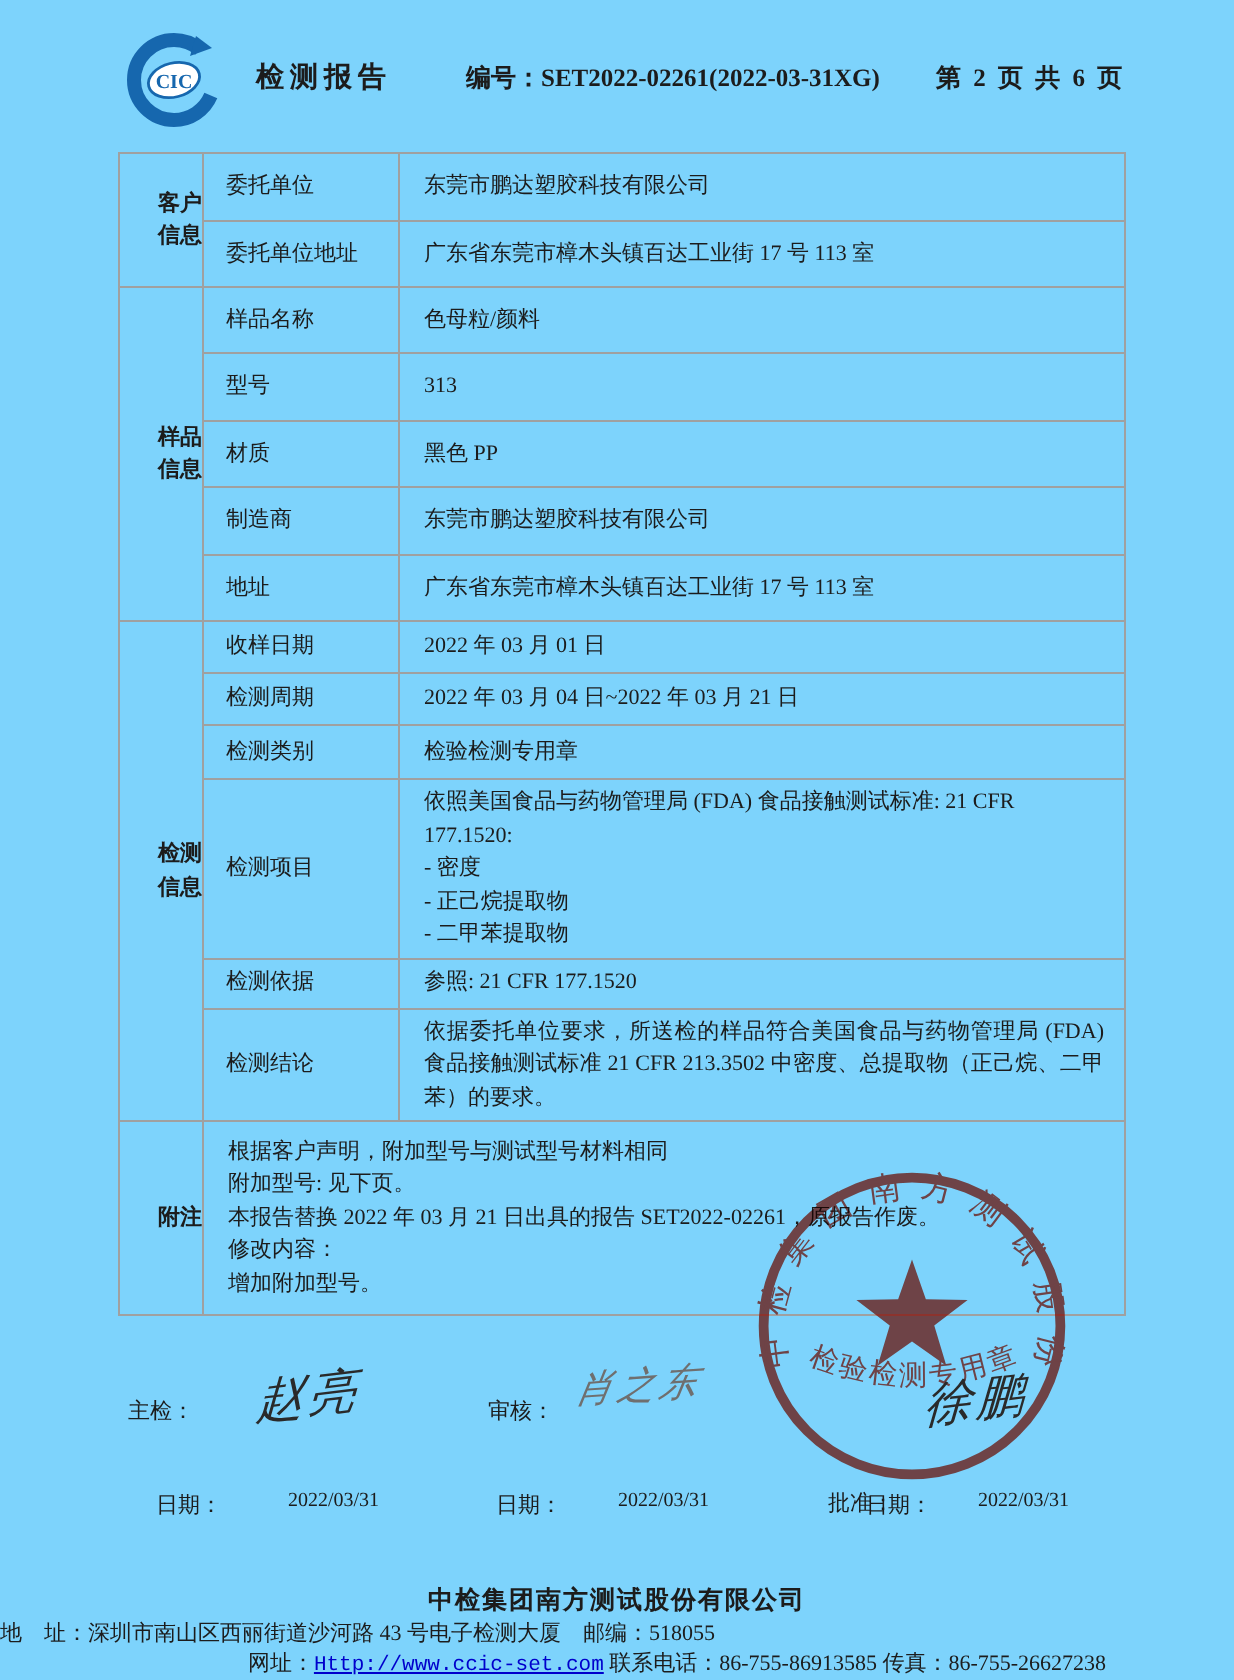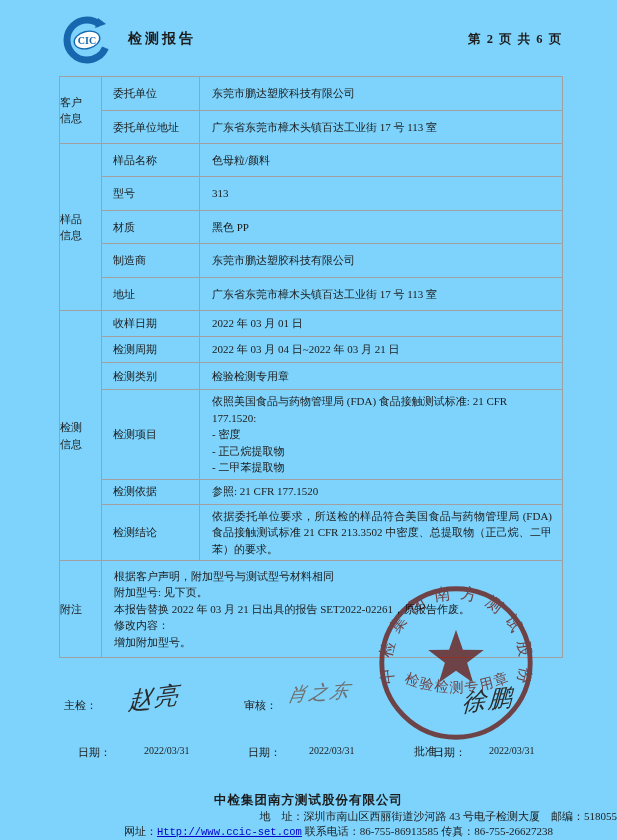--- a/index.html
+++ b/index.html
@@ -10,21 +10,21 @@
   
   .hdr-logo { position:absolute; left:62px; top:15px; width:50px; height:50px; }
   .hdr-title { position:absolute; left:128px; top:30px; font-size:14px; font-weight:bold; letter-spacing:3px; }
   .hdr-no { position:absolute; left:233px; top:31px; font-size:12.5px; font-weight:bold; }
   .hdr-page { position:absolute; left:468px; top:31px; font-size:12.5px; font-weight:bold; letter-spacing:1.5px; }
 
   
   table.report { position:absolute; left:59px; top:76px; width:503px; border-collapse:collapse; table-layout:fixed; }
   table.report td { border:1px solid #a0a0a0; font-size:11px; vertical-align:middle; line-height:1.5; }
   col.c1 { width:42px; } col.c2 { width:98px; } col.c3 { width:363px; }
-  td.group { text-align:left; white-space:pre-line; line-height:2.0; }
+  td.group { text-align:right; white-space:pre-line; line-height:2.0;font-weight:bold; }
   td.lbl { padding-left:11px; }
   td.val { padding:3px 10px 3px 12px; white-space:pre-line; }
   td.note-cell { padding:5px 10px 5px 12px; white-space:pre-line; line-height:1.72; }
   tr.r34{height:34px} tr.r33{height:33px} tr.r27{height:27px} tr.r26{height:26px}
   tr.r84{height:84px} tr.r25{height:25px} tr.r56{height:56px} tr.r97{height:97px}
 
   
   .sig-label { position:absolute; font-size:11px; }
   .sig-name { position:absolute; font-size:24px; font-style:italic; color:#2a2a2a;
               transform:rotate(-7deg) skewX(-10deg); letter-spacing:2px; }
@@ -32,36 +32,37 @@
   .date-label { position:absolute; font-size:11px; }
   .date-value { position:absolute; font-size:10px; }
 
   
   .stamp { position:absolute; left:370px; top:581px; width:172px; height:164px;
            z-index:3; opacity:.88; mix-blend-mode:multiply; pointer-events:none; }
 
   
   .ft-company { position:absolute; left:0; top:792px; width:617px; text-align:center;
                 font-size:12.5px; font-weight:bold; letter-spacing:1px; }
-  .ft-line2 { position:absolute; left:0; top:809px; width:617px; text-align:right; font-size:11px; }
+  .ft-line2 { position:absolute; left:0; top:809px; width:617px; text-align:left; font-size:11px; }
   .ft-line3 { position:absolute; left:0; top:824px; width:617px; text-align:center; font-size:11px;margin-left:30px; }
   .ft-link { color:#0000cc; text-decoration:underline; font-family:"Liberation Mono","DejaVu Sans Mono",monospace; font-size:10.5px; }
 </style>
 </head>
 <body>
 
 <div class="page">
 
   <svg class="hdr-logo" viewBox="0 0 50 50" aria-hidden="true">
     <circle cx="25" cy="25" r="20" fill="none" stroke="#1667ae" stroke-width="7" stroke-dasharray="100 26" stroke-dashoffset="-8" stroke-linecap="butt"></circle>
     <polygon points="36,3 44,9 33,13" fill="#1667ae"></polygon>
     <ellipse cx="25" cy="25" rx="13" ry="8.5" fill="#ffffff" stroke="#1667ae" stroke-width="1.4" transform="rotate(-14 25 25)"></ellipse>
     <text x="25" y="29" text-anchor="middle" font-size="10" font-weight="bold" fill="#1667ae" font-family="Liberation Serif, serif">CIC</text>
   </svg>
   <div class="hdr-title">检测报告</div>
+  <div class="hdr-no"><span>编号：</span><span>SET2022-02261(2022-03-31XG)</span></div>
   <div class="hdr-page">第 2 页 共 6 页</div>
 
   <table class="report">
     <colgroup>
         <col class="c1">
         <col class="c2">
         <col class="c3">
       </colgroup>
     <tbody>
 

